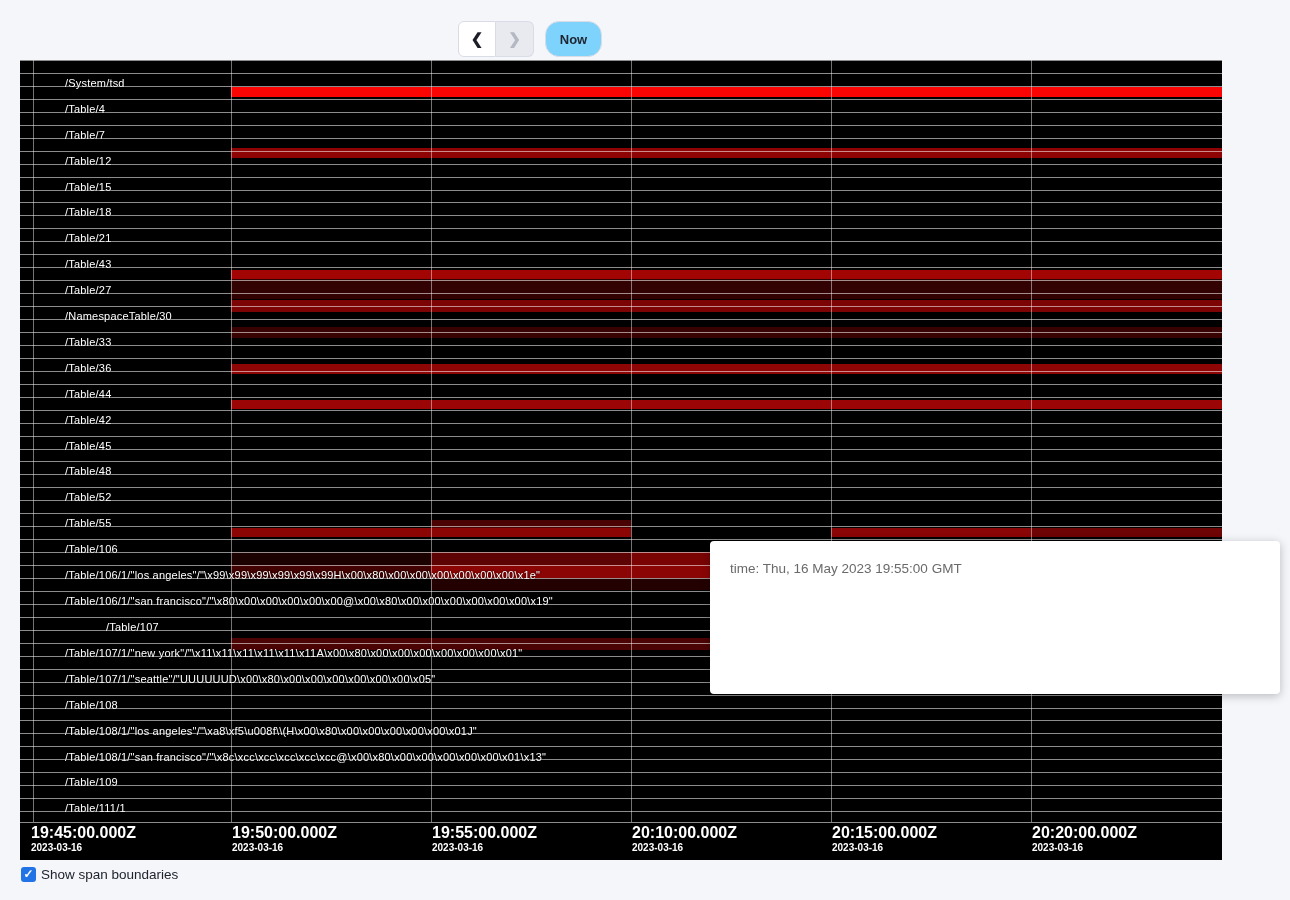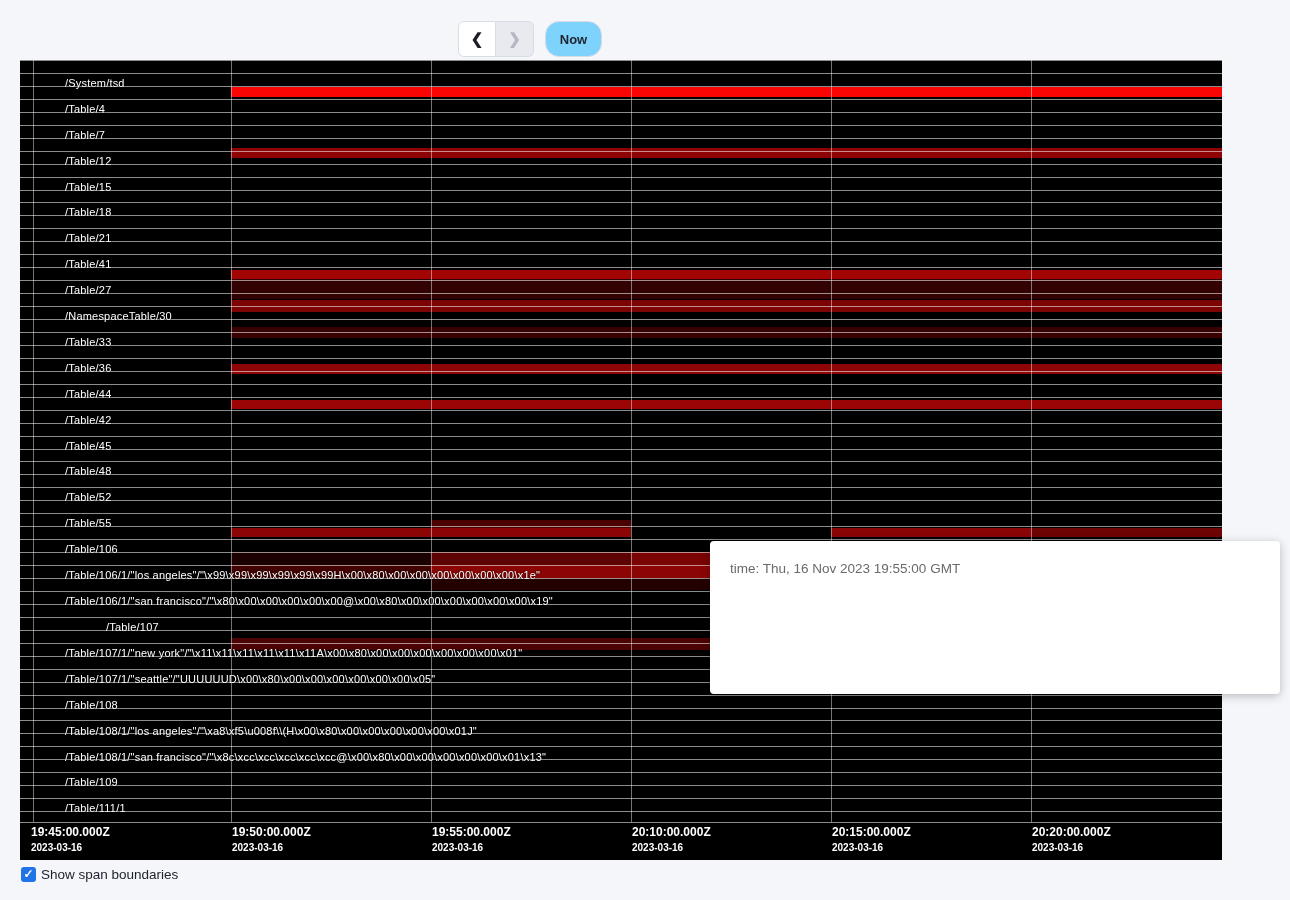--- a/index.html
+++ b/index.html
@@ -46,21 +46,21 @@
     background:#000; overflow:hidden;
   }
   .boundary-h { position:absolute; left:0; width:100%; height:1px; background:rgba(255,255,255,0.55); }
   .boundary-v { position:absolute; top:0; width:1px; height:762px; background:rgba(255,255,255,0.45); }
   .band-seg { position:absolute; }
   .row-label {
     position:absolute; left:13px; color:#ffffff; font-size:11px; line-height:14px;
     white-space:nowrap; letter-spacing:0.2px; text-shadow:0 0 2px #000;margin-left:32px;
   }
   .axis-tick { position:absolute; top:765px; color:#ffffff; white-space:nowrap; }
-  .axis-time { font-size:12px; font-weight:bold; line-height:15px; }
+  .axis-time { font-size:16px; font-weight:bold; line-height:15px; }
   .axis-date { font-size:10px; font-weight:bold; line-height:15px; }
 
   
   .hover-tooltip {
     position:absolute; left:710px; top:541px; width:570px; height:153px;
     background:#ffffff; border-radius:4px; box-shadow:0 2px 10px rgba(0,0,0,0.25);
     padding:11px 20px; z-index:5;
   }
   .tooltip-line {
     font-size:13.5px; color:#6a6a6a; line-height:34px; white-space:nowrap;
@@ -181,21 +181,21 @@
       <div class="boundary-v" style="left: 1011px;"></div>
     </div>
   <div id="hm-labels">
       <div class="row-label" style="top: 16px;">/System/tsd</div>
       <div class="row-label" style="top: 42px;">/Table/4</div>
       <div class="row-label" style="top: 68px;">/Table/7</div>
       <div class="row-label" style="top: 94px;">/Table/12</div>
       <div class="row-label" style="top: 120px;">/Table/15</div>
       <div class="row-label" style="top: 145px;">/Table/18</div>
       <div class="row-label" style="top: 171px;">/Table/21</div>
-      <div class="row-label" style="top: 197px;">/Table/41</div>
+      <div class="row-label" style="top: 197px;">/Table/43</div>
       <div class="row-label" style="top: 223px;">/Table/27</div>
       <div class="row-label" style="top: 249px;">/NamespaceTable/30</div>
       <div class="row-label" style="top: 275px;">/Table/33</div>
       <div class="row-label" style="top: 301px;">/Table/36</div>
       <div class="row-label" style="top: 327px;">/Table/44</div>
       <div class="row-label" style="top: 353px;">/Table/42</div>
       <div class="row-label" style="top: 379px;">/Table/45</div>
       <div class="row-label" style="top: 404px;">/Table/48</div>
       <div class="row-label" style="top: 430px;">/Table/52</div>
       <div class="row-label" style="top: 456px;">/Table/55</div>
@@ -234,21 +234,21 @@
       </div>
       <div class="axis-tick" style="left: 1012px;">
         <div class="axis-time">20:20:00.000Z</div>
         <div class="axis-date">2023-03-16</div>
       </div>
     </div>
 </div>
 
 <div class="hover-tooltip">
   <div id="tooltip-lines">
-      <div class="tooltip-line">time: Thu, 16 Nov 2023 19:55:00 GMT</div>
+      <div class="tooltip-line">time: Thu, 16 May 2023 19:55:00 GMT</div>
     </div>
 </div>
 
 <div class="footer-row">
   <div class="checkbox">
     <span>✓</span>
   </div>
   <span class="checkbox-label">Show span boundaries</span>
 </div>
 

